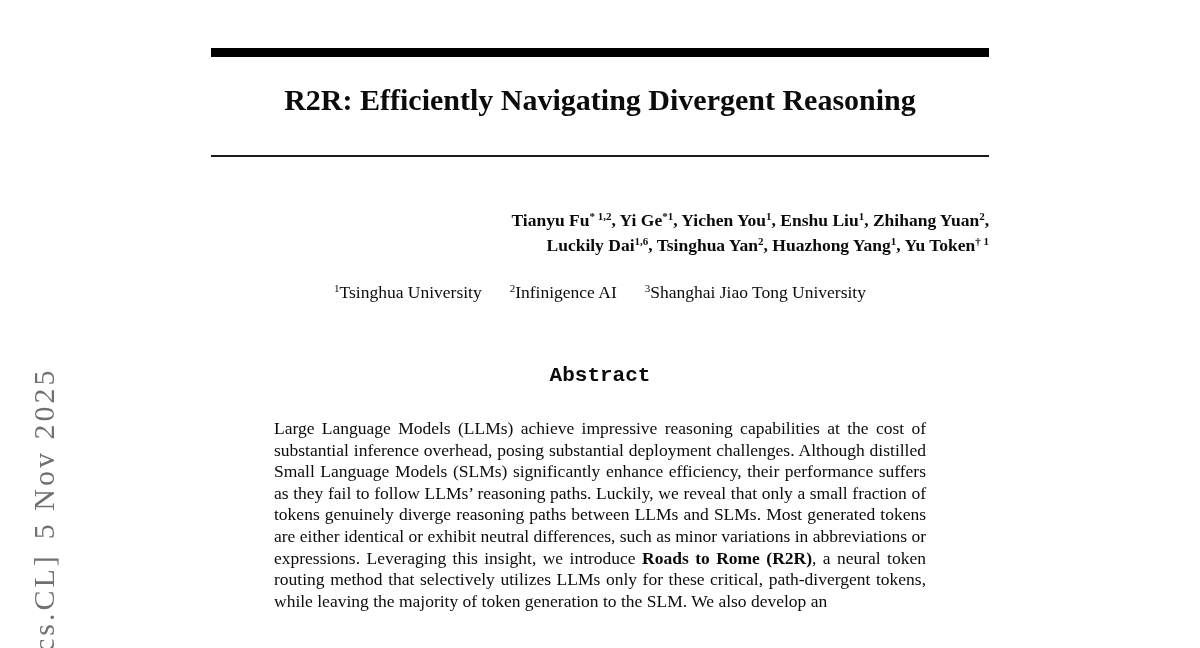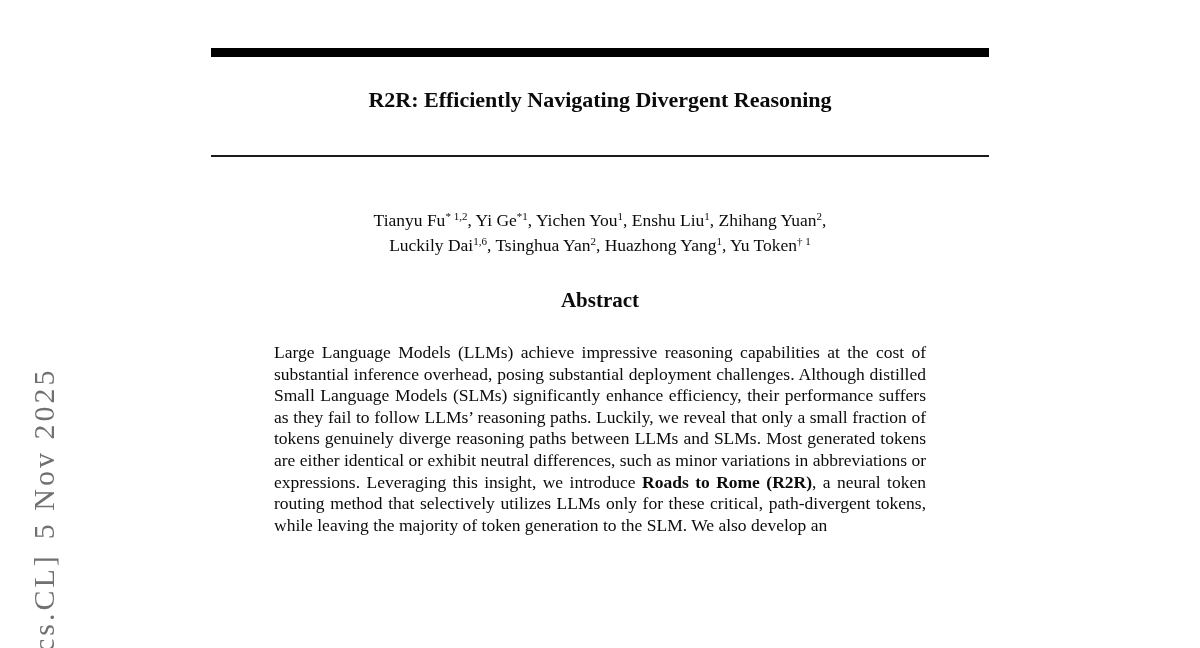--- a/index.html
+++ b/index.html
@@ -41,51 +41,52 @@
   }
   .rule-thin {
     margin-top: 37px;
     height: 2px;
     background: #1a1a1a;
   }
   .title {
     margin-top: 24px;
     text-align: center;
     font-weight: bold;
-    font-size: 22px;
+    font-size: 30px;
     line-height: 37px;
     color: #0b0b0b;
   }
   .authors {
     margin-top: 52px;
-    text-align: center;
-    font-weight: normal;
+    text-align: right;
+    font-weight: bold;
     font-size: 17.5px;
     line-height: 23px;
   }
   .authors sup, .affiliations sup {
     font-size: 11px;
     letter-spacing: 0;
     position: relative;
     top: -6px;
     vertical-align: baseline;
   }
   .affiliations {
     margin-top: 22px;
     text-align: center;
     font-size: 17.5px;
     line-height: 23px;
   }
   .affiliation { margin: 0 14px; }
   .abstract-heading {
-    margin-top: 28px;
+    margin-top: 57px;
     text-align: center;
     font-weight: bold;
     font-size: 21px;
     line-height: 26px;
+    font-family: Liberation Mono, monospace;
   }
   .abstract-body {
     width: 652px;
     margin: 29px auto 12px auto;
     text-align: justify;
     font-size: 17.5px;
     line-height: 21.6px;
   }
 </style>
 </head>
@@ -109,20 +110,23 @@
 
     <div class="authors">
       <div>
         <span class="author"><span>Tianyu Fu</span><sup>* 1,2</sup><span>, </span></span><span class="author"><span>Yi Ge</span><sup>*1</sup><span>, </span></span><span class="author"><span>Yichen You</span><sup>1</sup><span>, </span></span><span class="author"><span>Enshu Liu</span><sup>1</sup><span>, </span></span><span class="author"><span>Zhihang Yuan</span><sup>2</sup><span>,</span></span>
       </div>
       <div>
         <span class="author"><span>Luckily Dai</span><sup>1,6</sup><span>, </span></span><span class="author"><span>Tsinghua Yan</span><sup>2</sup><span>, </span></span><span class="author"><span>Huazhong Yang</span><sup>1</sup><span>, </span></span><span class="author"><span>Yu Token</span><sup>† 1</sup><span></span></span>
       </div>
     </div>
 
+    <div class="affiliations">
+      <span class="affiliation"><sup>1</sup><span>Tsinghua University</span></span><span class="affiliation"><sup>2</sup><span>Infinigence AI</span></span><span class="affiliation"><sup>3</sup><span>Shanghai Jiao Tong University</span></span>
+    </div>
 
     <div class="abstract-heading">Abstract</div>
 
     <div class="abstract-body">
       <span>Large Language Models (LLMs) achieve impressive reasoning capabilities at the cost of substantial inference overhead, posing substantial deployment challenges. Although distilled Small Language Models (SLMs) significantly enhance efficiency, their performance suffers as they fail to follow LLMs’ reasoning paths. Luckily, we reveal that only a small fraction of tokens genuinely diverge reasoning paths between LLMs and SLMs. Most generated tokens are either identical or exhibit neutral differences, such as minor variations in abbreviations or expressions. Leveraging this insight, we introduce </span><b>Roads to Rome (R2R)</b><span>, a neural token routing method that selectively utilizes LLMs only for these critical, path-divergent tokens, while leaving the majority of token generation to the SLM. We also develop an</span>
     </div>
 
   </div>
 </div>
 

